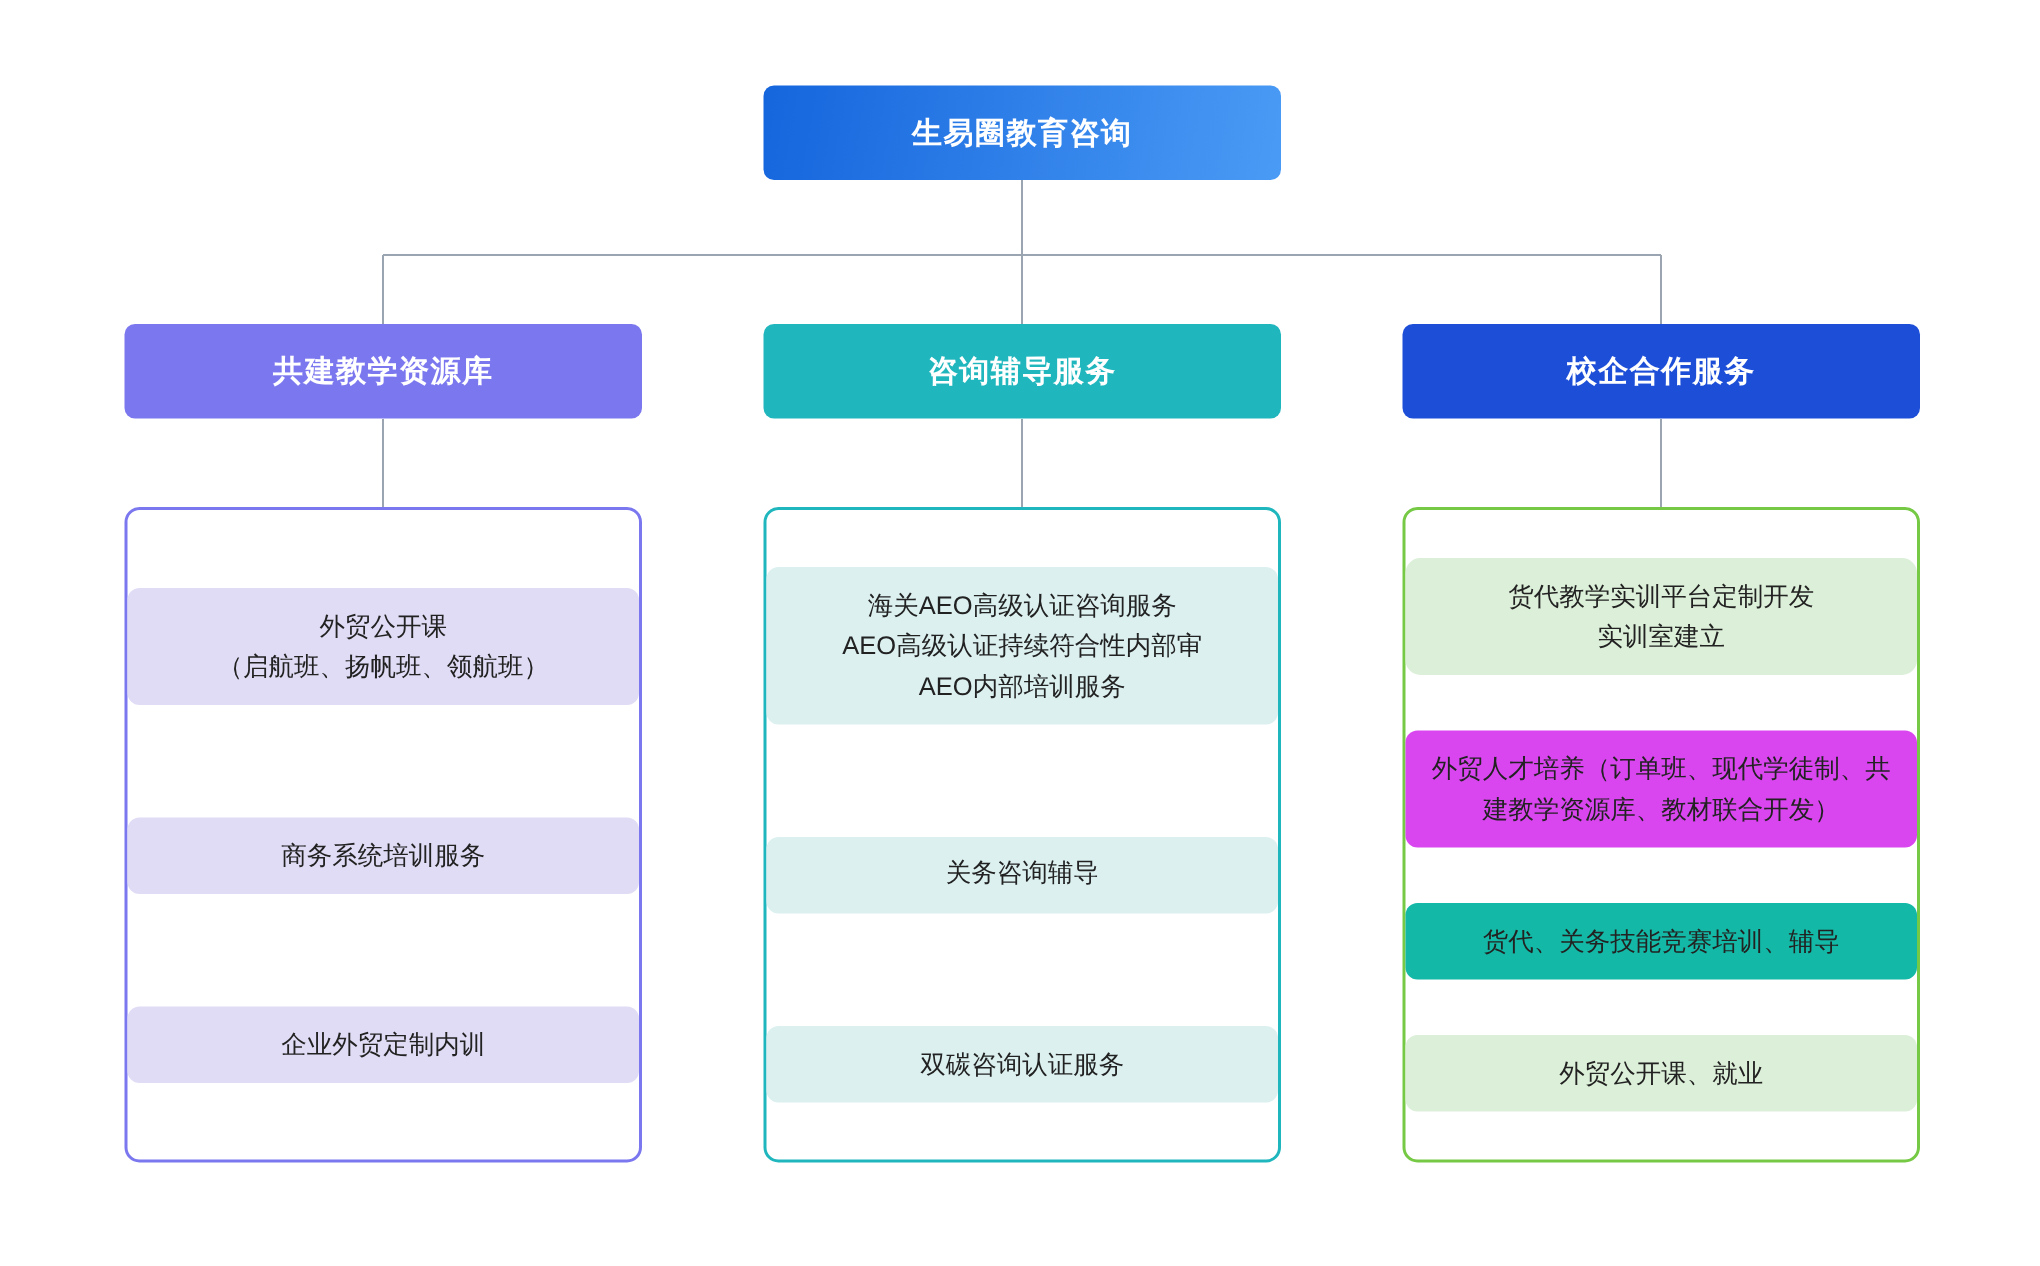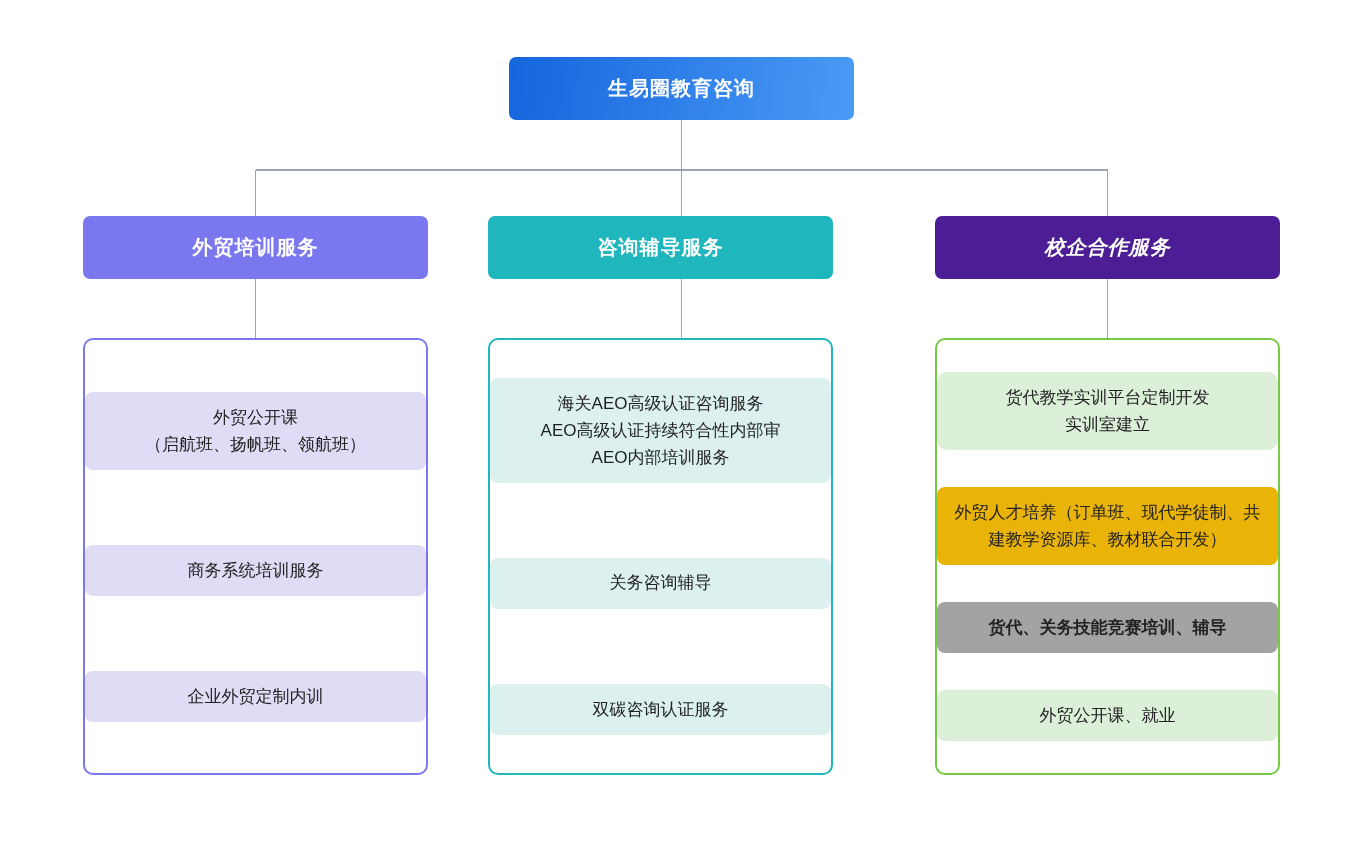--- a/index.html
+++ b/index.html
@@ -53,21 +53,21 @@
     letter-spacing: 1px;
   }
 
   
   .branch {
     position: absolute;
     top: 216px;
     width: 345px;
   }
   .branch-1 { left: 83px; }
-  .branch-2 { left: 488px; }
+  .branch-2 { left: 509px; }
   .branch-3 { left: 935px; }
 
   .branch-header {
     width: 345px;
     height: 63px;
     border-radius: 7px;
     display: flex;
     align-items: center;
     justify-content: center;
     box-sizing: border-box;
@@ -141,21 +141,21 @@
       <line x1="1107.5" y1="279" x2="1107.5" y2="338"></line>
     </g>
   </svg>
 
   <div class="root-node" style="background: linear-gradient(100deg, rgb(21, 101, 221) 0%, rgb(74, 155, 245) 100%);">
     <span class="node-title">生易圈教育咨询</span>
   </div>
 
   <div class="branch branch-1">
     <div class="branch-header" style="background: rgb(123, 119, 239);">
-      <span class="header-title">外贸培训服务</span>
+      <span class="header-title">共建教学资源库</span>
     </div>
     <div class="branch-box" style="border-color: rgb(123, 119, 239);">
       <div class="item" style="background: rgb(224, 220, 245);">外贸公开课
 （启航班、扬帆班、领航班）</div>
       <div class="item" style="background: rgb(224, 220, 245);">商务系统培训服务</div>
       <div class="item" style="background: rgb(224, 220, 245);">企业外贸定制内训</div>
     </div>
   </div>
 
   <div class="branch branch-2">
@@ -165,25 +165,25 @@
     <div class="branch-box" style="border-color: rgb(31, 182, 189); gap: 28px;">
       <div class="item" style="background: rgb(220, 240, 240);">海关AEO高级认证咨询服务
 AEO高级认证持续符合性内部审
 AEO内部培训服务</div>
       <div class="item" style="background: rgb(220, 240, 240); font-family: Liberation Mono, monospace;">关务咨询辅导</div>
       <div class="item" style="background: rgb(220, 240, 240);">双碳咨询认证服务</div>
     </div>
   </div>
 
   <div class="branch branch-3">
-    <div class="branch-header" style="background: #4c1d95; font-style: italic;">
+    <div class="branch-header" style="background: #1d4ed8;">
       <span class="header-title">校企合作服务</span>
     </div>
     <div class="branch-box" style="border-color: rgb(118, 201, 68);">
       <div class="item" style="background: rgb(220, 239, 216); border-radius: 10px;">货代教学实训平台定制开发
 实训室建立</div>
-      <div class="item" style="background: #eab308;">外贸人才培养（订单班、现代学徒制、共建教学资源库、教材联合开发）</div>
-      <div class="item" style="background: #a3a3a3; font-weight: bold;">货代、关务技能竞赛培训、辅导</div>
+      <div class="item" style="background: #d946ef;">外贸人才培养（订单班、现代学徒制、共建教学资源库、教材联合开发）</div>
+      <div class="item" style="background: #14b8a6;">货代、关务技能竞赛培训、辅导</div>
       <div class="item" style="background: rgb(220, 239, 216);">外贸公开课、就业</div>
     </div>
   </div>
 
 </div>
 
 </body></html>

